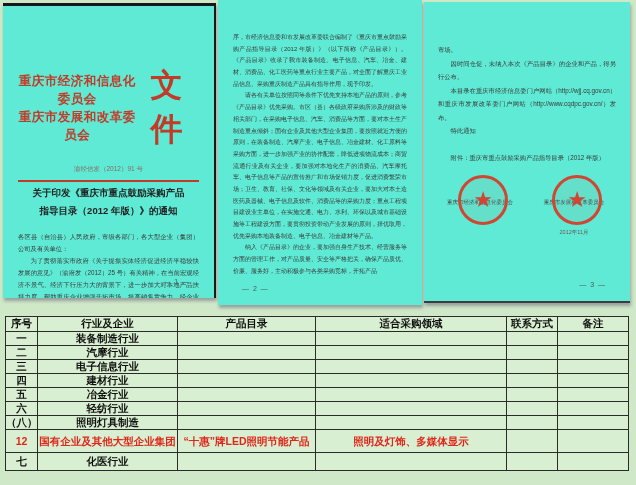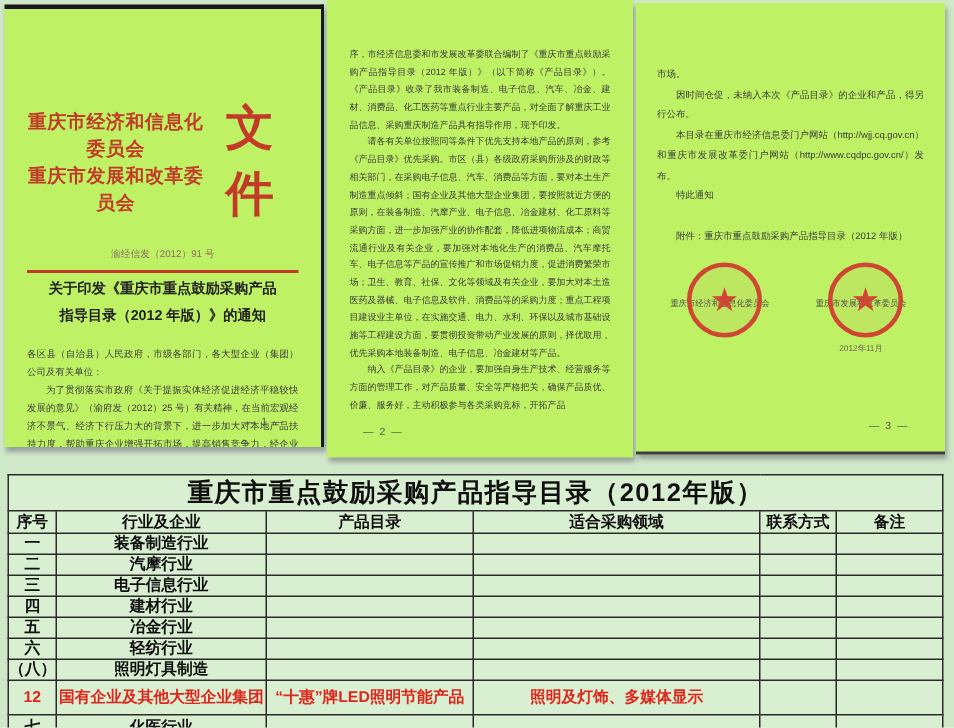--- a/index.html
+++ b/index.html
@@ -3,21 +3,21 @@
 <meta charset="utf-8">
 <style>
   * { margin:0; padding:0; box-sizing:border-box; }
   html,body { width:636px; height:485px; }
   body { font-family:"Liberation Sans", sans-serif; }
 
   .screen { position:relative; width:636px; height:485px;
             background:#cfe8c8; overflow:hidden; }
 
   
-  .page { position:absolute; background:#bef264; overflow:hidden;
+  .page { position:absolute; background:#5eead4; overflow:hidden;
           box-shadow:1px 3px 3px rgba(105,105,120,.55); }
   .page1 { left:3px; top:3px; width:213px; height:295px;
            border-top:3px solid #17171d; border-right:2px solid #17171d;
            padding:58px 15px 0; }
   .page2 { left:218px; top:0; width:204px; height:305px; padding:30px 15px 0; }
   .page3 { left:424px; top:2px; width:206px; height:301px;
            border-bottom:2px solid #3c3c44; padding:30px 14px 0; }
 
   .p1-header { display:flex; justify-content:center; align-items:center;
                color:#c23b28; }
@@ -135,23 +135,20 @@
   <table class="catalog">
     <colgroup>
       <col style="width:32px">
         <col style="width:140px">
         <col style="width:138px">
       <col style="width:191px">
         <col style="width:51px">
         <col style="width:71px">
     </colgroup>
     <thead>
-      <tr class="t-title">
-        <th colspan="6">重庆市重点鼓励采购产品指导目录（2012年版）</th>
-      </tr>
       <tr class="t-head">
         <th>序号</th>
         <th>行业及企业</th>
         <th>产品目录</th>
         <th>适合采购领域</th>
         <th>联系方式</th>
         <th>备注</th>
       </tr>
     </thead>
     <tbody>

